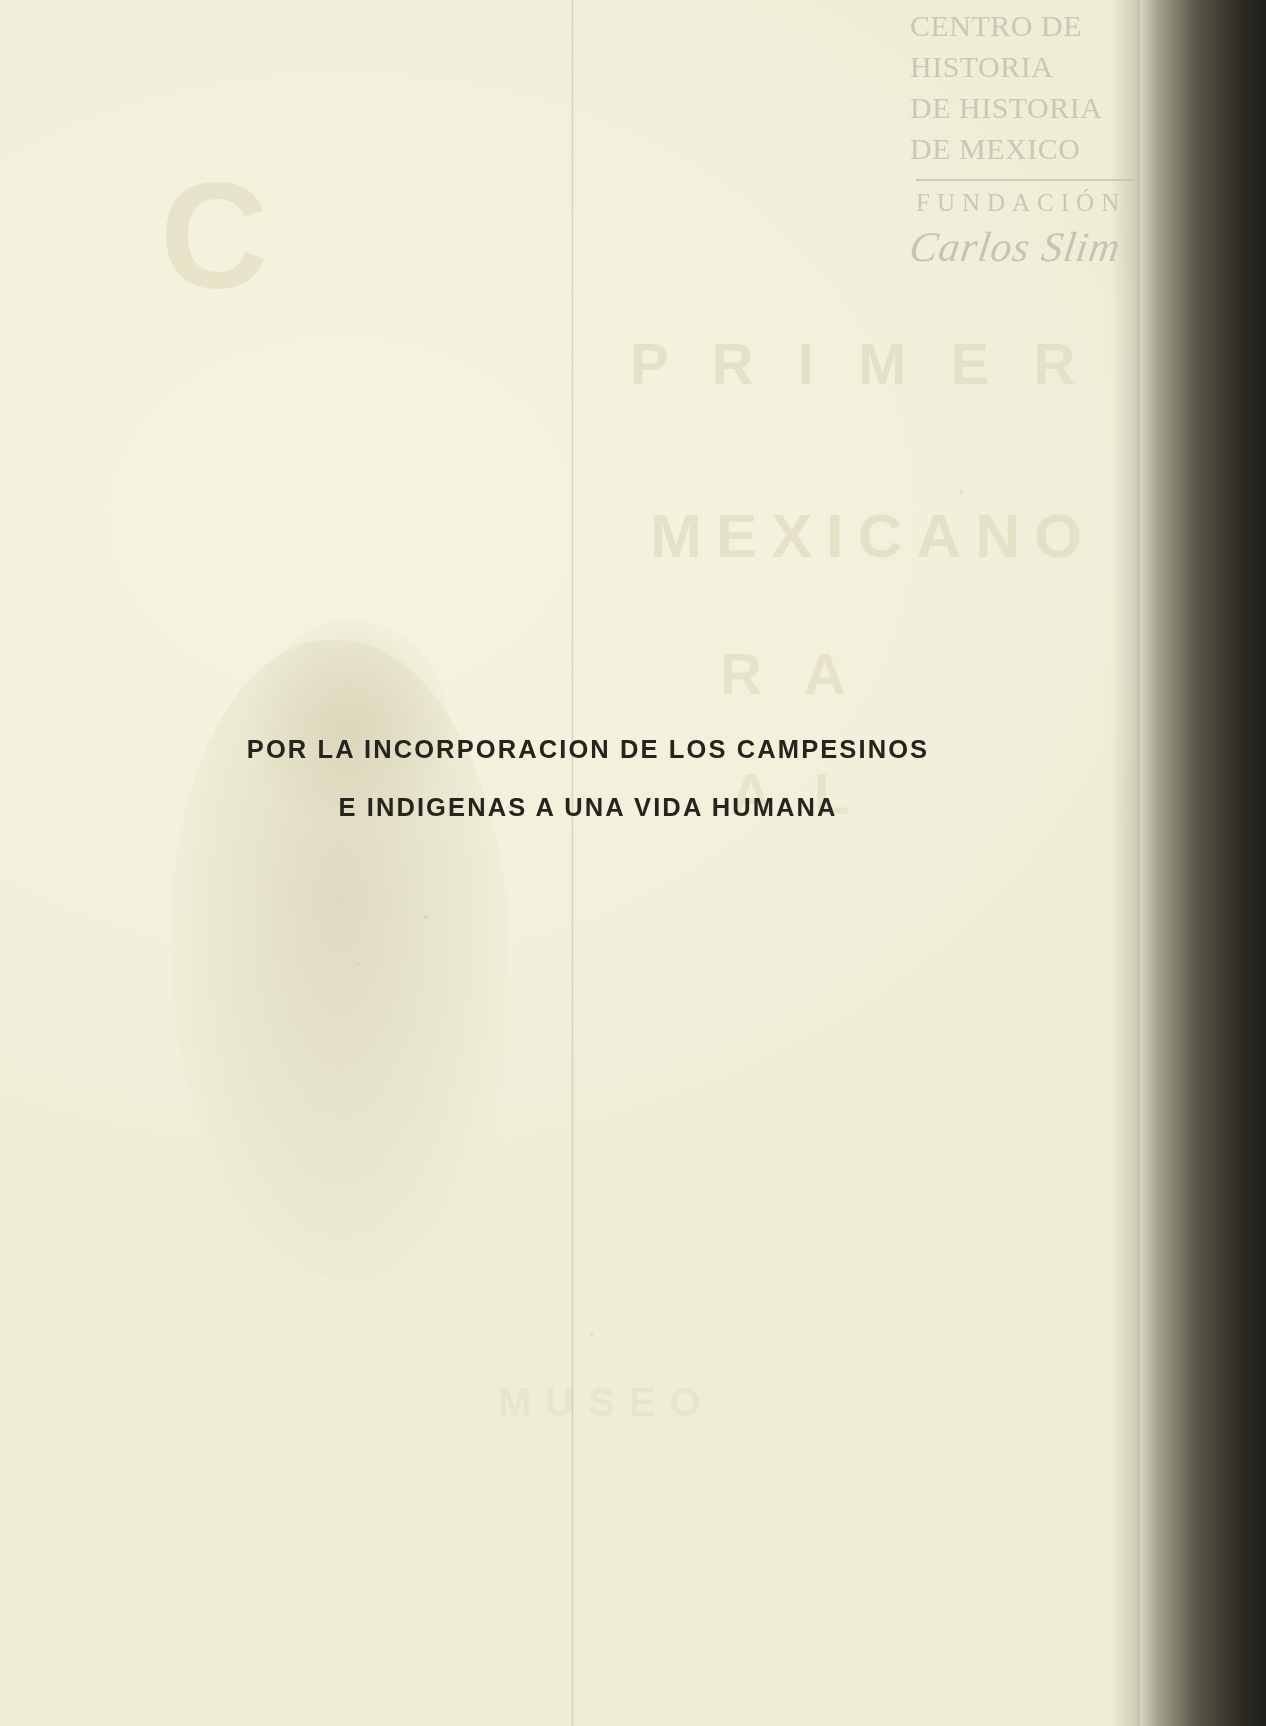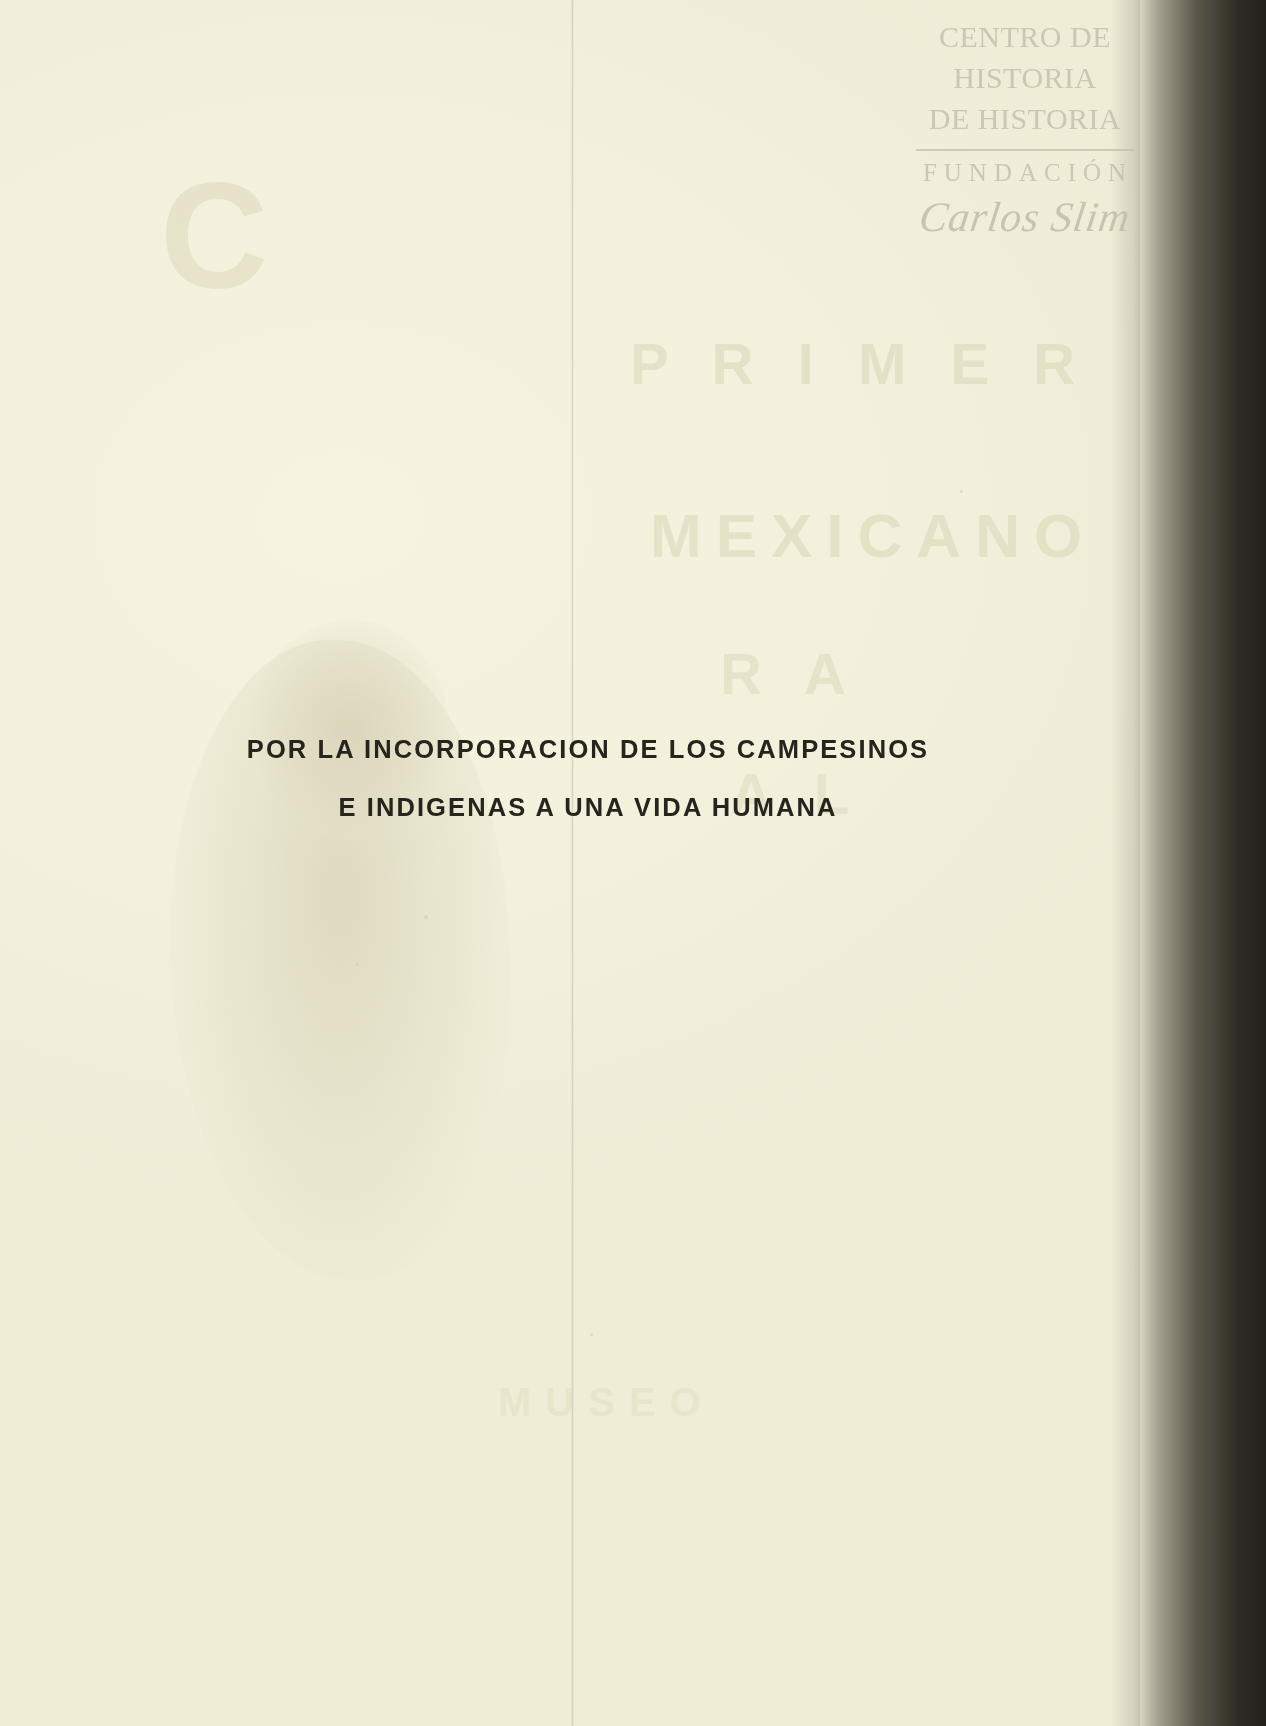--- a/index.html
+++ b/index.html
@@ -85,23 +85,23 @@
     top: 620px;
     width: 200px;
     height: 220px;
     background: radial-gradient(ellipse at 50% 50%, rgba(214,209,180,0.7) 0%, rgba(232,228,204,0.2) 70%, rgba(240,238,216,0) 100%);
     border-radius: 50%;
   }
   
   .watermark {
     position: absolute;
     right: 126px;
-    top: 16px;
+    top: 5px;
     width: 230px;
-    text-align: center;
+    text-align: left;
     color: #c9c7b4;
     user-select: none;
   }
   .wm-line {
     font-family: "Liberation Serif", serif;
     font-size: 30px;
     line-height: 41px;
     letter-spacing: 0.5px;
     color: #cac8b5;
   }
@@ -172,20 +172,21 @@
 
   <div class="speck" style="left:424px;top:915px;width:4px;height:4px;"></div>
   <div class="speck" style="left:356px;top:963px;width:3px;height:3px;"></div>
   <div class="speck" style="left:590px;top:1333px;width:3px;height:3px;"></div>
   <div class="speck" style="left:960px;top:490px;width:3px;height:3px;"></div>
 
   <div class="watermark">
     <div class="wm-line">CENTRO DE</div>
     <div class="wm-line">HISTORIA</div>
     <div class="wm-line">DE HISTORIA</div>
+    <div class="wm-line">DE MEXICO</div>
     <div class="wm-rule"></div>
     <div class="wm-fundacion">FUNDACIÓN</div>
     <div class="wm-signature">Carlos Slim</div>
   </div>
 
   <div class="title-block">
     <div class="title-line">POR LA INCORPORACION DE LOS CAMPESINOS</div>
     <div class="title-line">E INDIGENAS A UNA VIDA HUMANA</div>
   </div>
 

